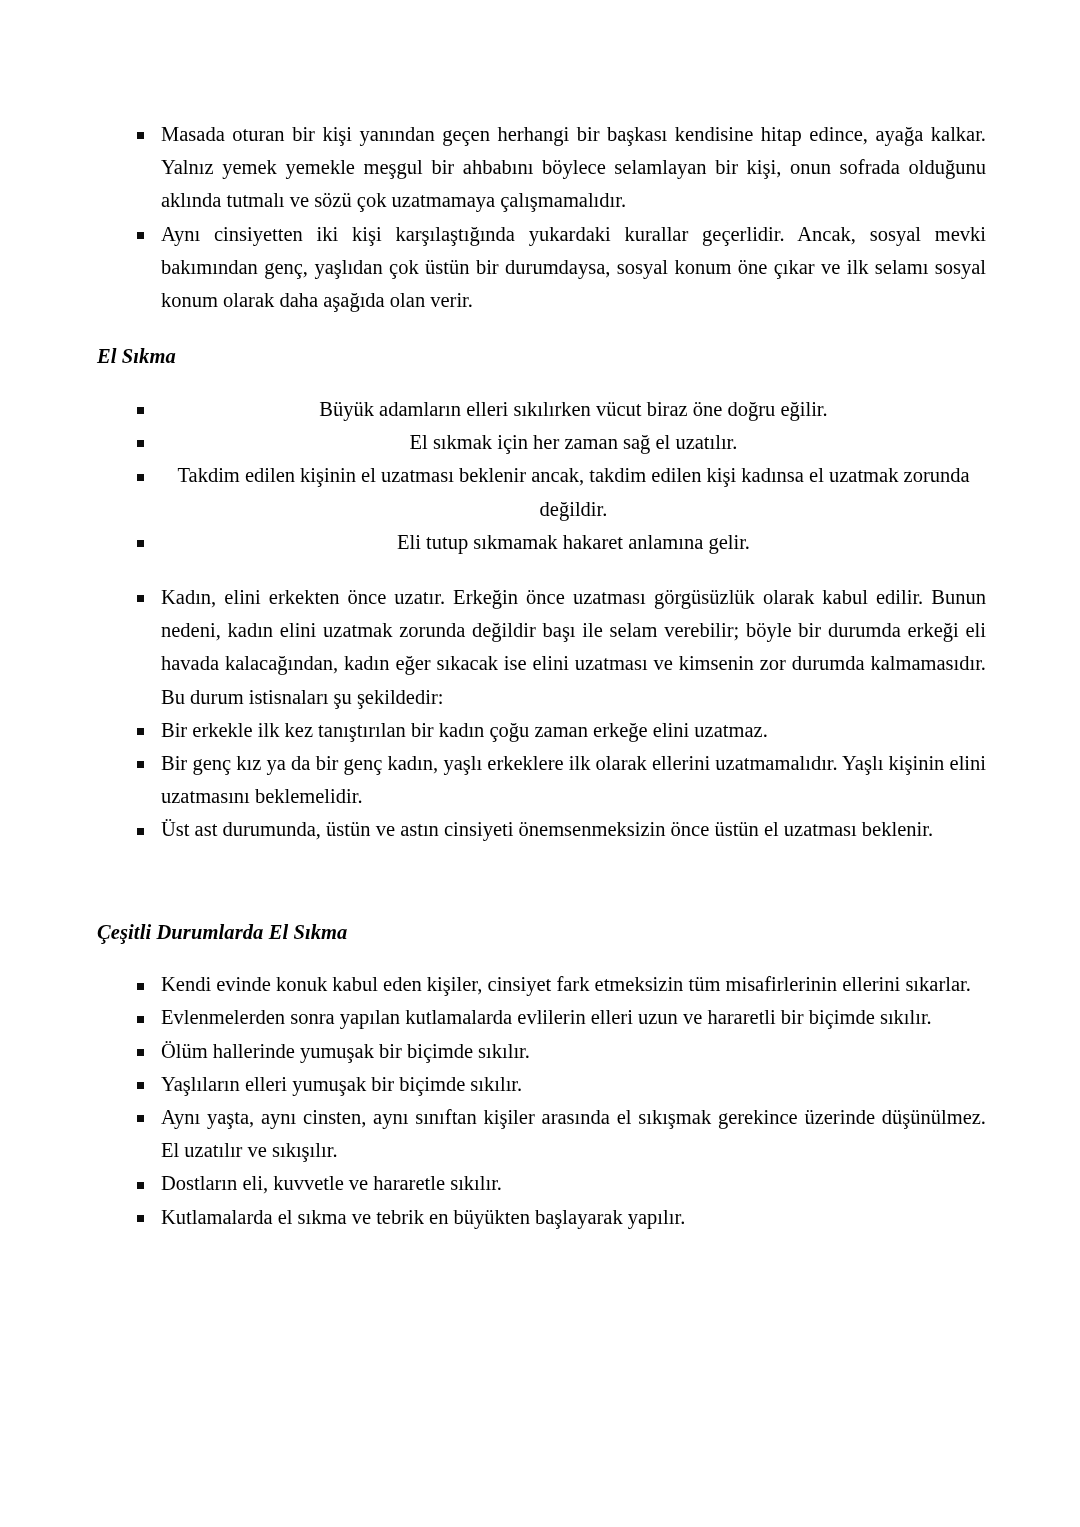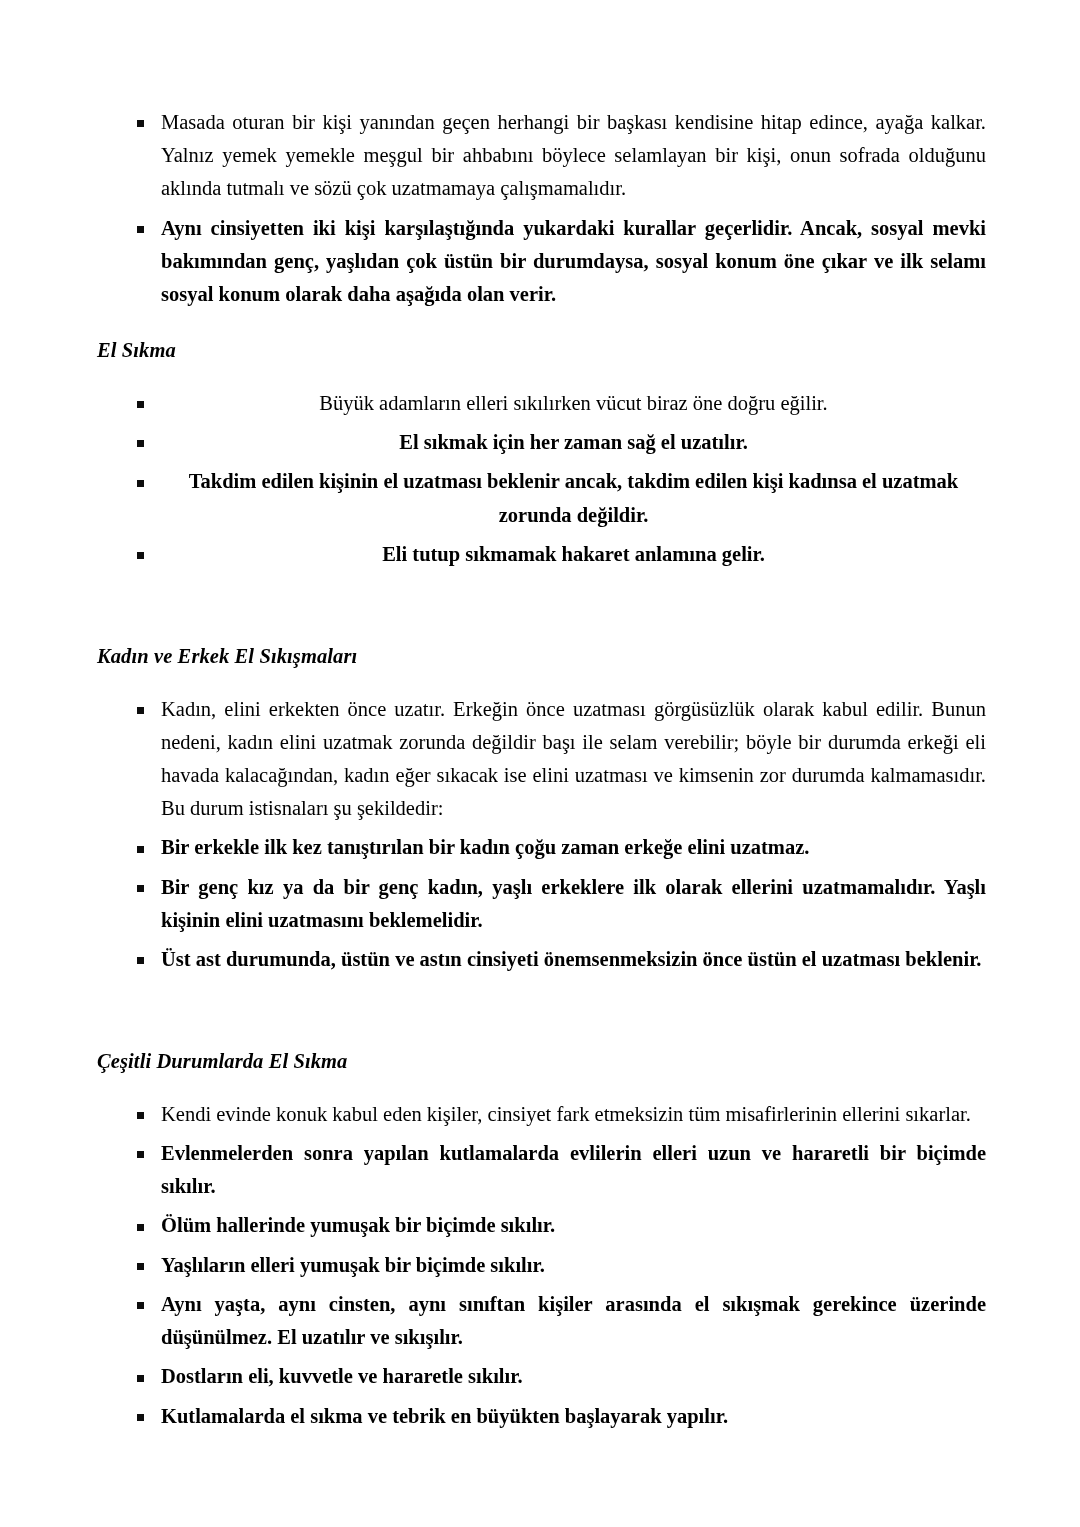--- a/index.html
+++ b/index.html
@@ -13,21 +13,21 @@
     width: 1080px;
     height: 1527px;
     background: #ffffff;
     overflow: hidden;
     font-family: "Liberation Serif", "DejaVu Serif", serif;
     color: #000000;
   }
   .content {
     position: absolute;
     left: 97px;
-    top: 106px;
+    top: 118px;
     width: 889px; 
   }
 
   
   .heading {
     font-family: "Liberation Serif", "DejaVu Serif", serif;
     font-weight: bold;
     font-style: italic;
     font-size: 20.5px;
     line-height: 1.35;
@@ -51,21 +51,21 @@
     position: relative;
     padding-left: 64px;   
     margin: 0 0 0 0;
     font-size: 20.5px;
     line-height: 1.62;
     text-align: justify;
     text-justify: inter-word;
     -webkit-hyphens: none;
     hyphens: none;
   }
-  ul.bullets > li + li { margin-top: 6px; font-weight: bold; }
+  ul.bullets > li + li { margin-top: 0; }
 
   
   ul.bullets > li > .bullet-mark {
     position: absolute;
     left: 40px;
     top: 0.70em;
     width: 7px;
     height: 7px;
     background: #0d0d0d;
     display: block;
@@ -111,21 +111,20 @@
       <li>
         <span class="bullet-mark"></span>
         <span class="li-text">Takdim edilen kişinin el uzatması beklenir ancak, takdim edilen kişi kadınsa el uzatmak zorunda değildir.</span>
       </li>
       <li>
         <span class="bullet-mark"></span>
         <span class="li-text">Eli tutup sıkmamak hakaret anlamına gelir.</span>
       </li>
     </ul>
 
-    <h2 class="heading h-gap">Kadın ve Erkek El Sıkışmaları</h2>
     <ul class="bullets after-head">
       <li>
         <span class="bullet-mark"></span>
         <span class="li-text">Kadın, elini erkekten önce uzatır. Erkeğin önce uzatması görgüsüzlük olarak kabul edilir. Bunun nedeni, kadın elini uzatmak zorunda değildir başı ile selam verebilir; böyle bir durumda erkeği eli havada kalacağından, kadın eğer sıkacak ise elini uzatması ve kimsenin zor durumda kalmamasıdır. Bu durum istisnaları şu şekildedir:</span>
       </li>
       <li>
         <span class="bullet-mark"></span>
         <span class="li-text">Bir erkekle ilk kez tanıştırılan bir kadın çoğu zaman erkeğe elini uzatmaz.</span>
       </li>
       <li>

